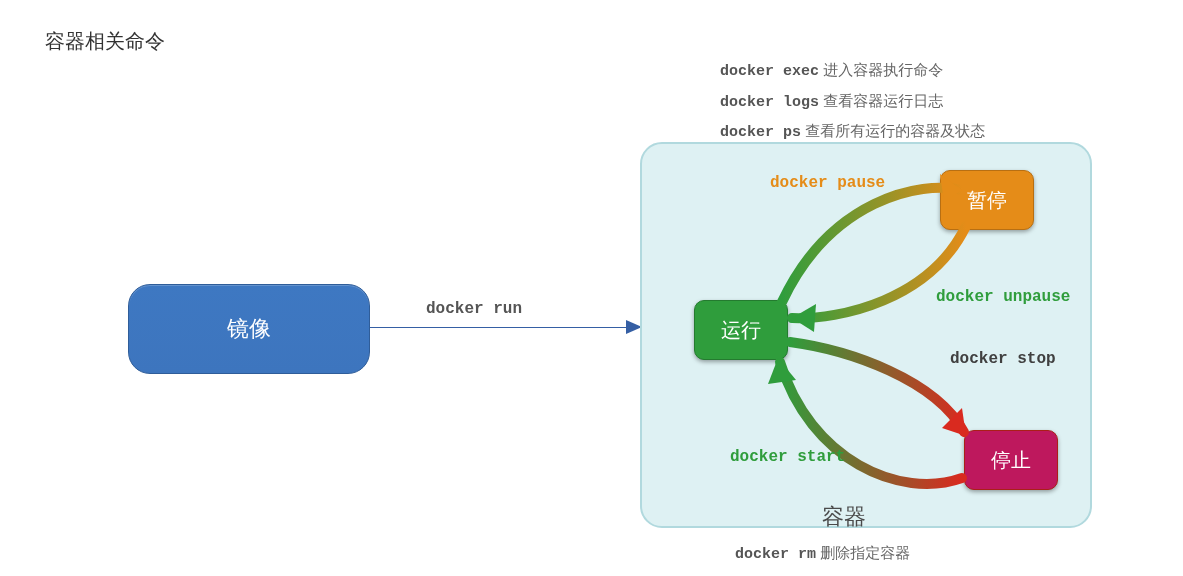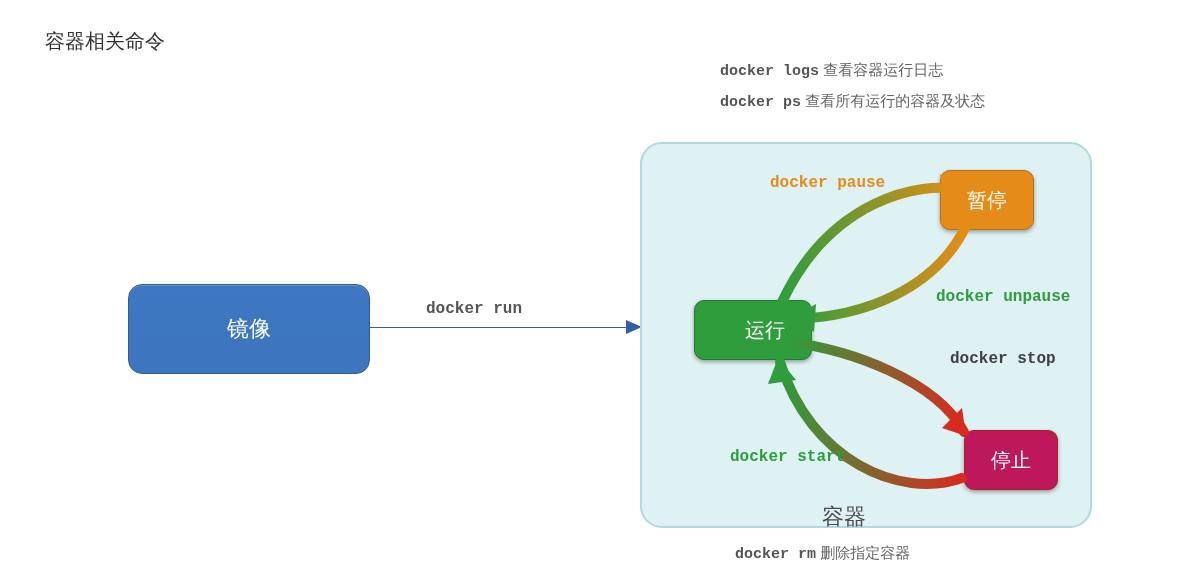--- a/index.html
+++ b/index.html
@@ -43,21 +43,21 @@
 
   
   .image-box {
     position: absolute;
     left: 128px;
     top: 284px;
     width: 240px;
     height: 88px;
     background: linear-gradient(to bottom, #3e78c2 0%, #3d75be 100%);
     border: 1px solid #2f5d99;
-    border-radius: 14px;
+    border-radius: 22px;
     display: flex;
     align-items: center;
     justify-content: center;
     color: #fff;
     font-size: 22px;
     box-shadow: 0 1px 0 rgba(255,255,255,0.2) inset;
   }
 
   
   .container-panel {
@@ -85,21 +85,21 @@
     width: 92px;
     height: 58px;
     border-radius: 10px;
     display: flex;
     align-items: center;
     justify-content: center;
     color: #fff;
     font-size: 20px;
     box-shadow: 0 2px 4px rgba(0,0,0,0.35);
   }
-  .state.run   { left: 694px; top: 300px; background: #2f9d3c; border: 1px solid #247b2f; padding-left: 24px; }
+  .state.run   { left: 694px; top: 300px; background: #2f9d3c; border: 1px solid #247b2f; }
   .state.pause { left: 940px; top: 170px; background: #e58c18; border: 1px solid #b86f12; }
   .state.stop  { left: 964px; top: 430px; background: #be185d; border: 1px solid #aa1f17; }
 
   
   .run-arrow-line {
     position: absolute;
     left: 370px;
     top: 327px;
     width: 264px;
     height: 0;
@@ -144,20 +144,24 @@
   }
 </style>
 </head>
 <body>
 
 <div class="canvas">
 
   <div class="title">容器相关命令</div>
 
   <div class="top-notes">
+    <div>
+      <span class="cmd">docker exec</span>
+      <span>进入容器执行命令</span>
+    </div>
     <div>
       <span class="cmd">docker logs</span>
       <span>查看容器运行日志</span>
     </div>
     <div>
       <span class="cmd">docker ps</span>
       <span>查看所有运行的容器及状态</span>
     </div>
   </div>
 

